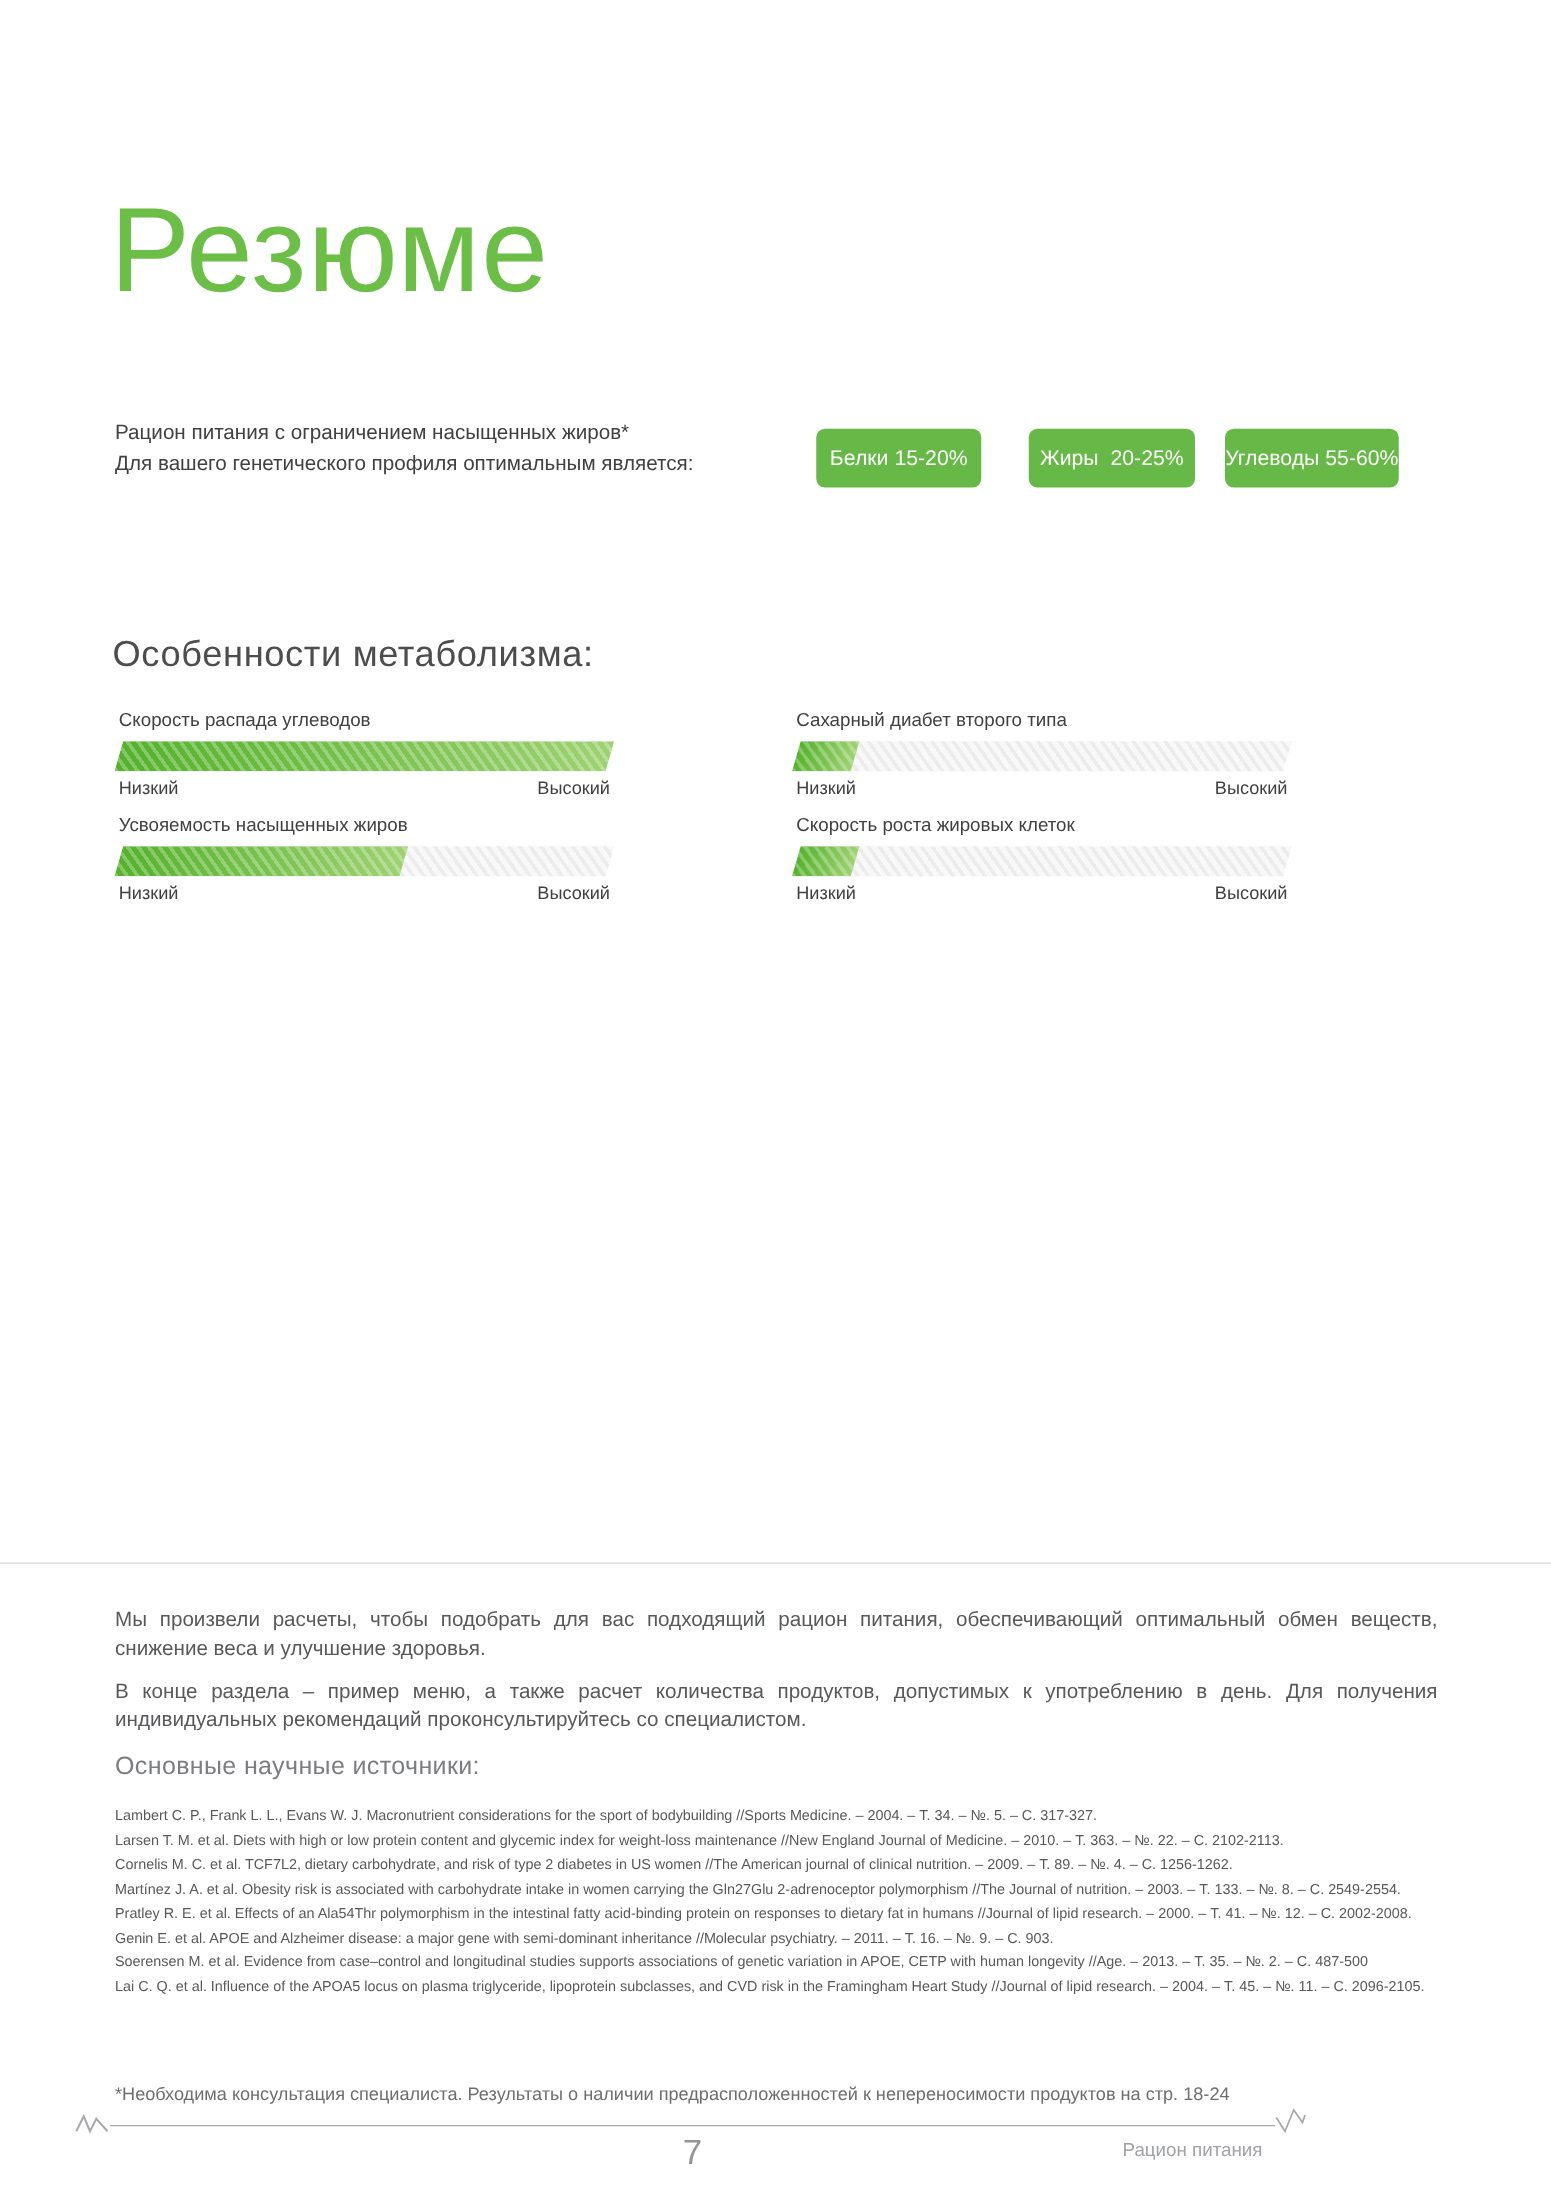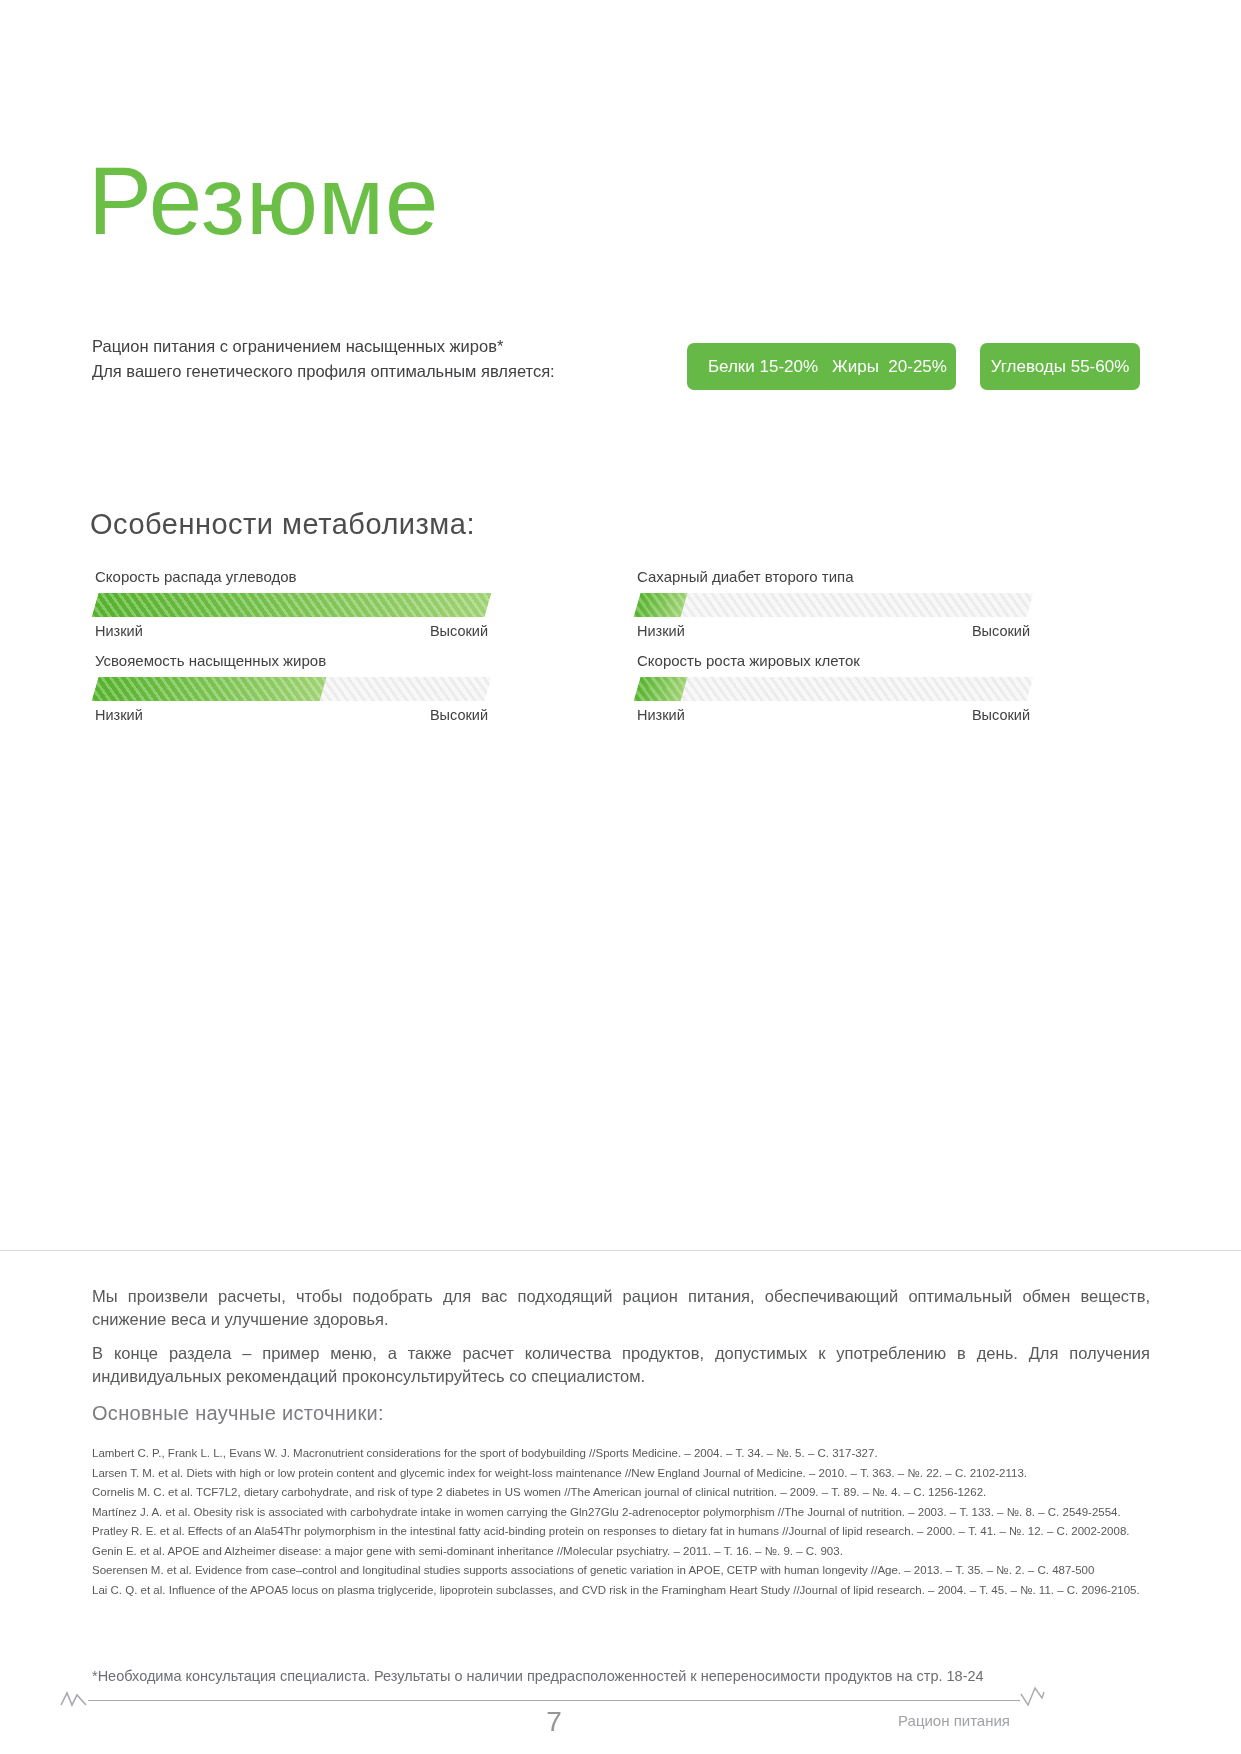--- a/index.html
+++ b/index.html
@@ -14,23 +14,23 @@
     position:absolute; left:88px; top:148px;
     font-size:96px; font-weight:300; letter-spacing:1px;
     color:#6bbf47; line-height:1.1;
   }
   .intro { position:absolute; left:92px; top:334px; font-size:16.5px; line-height:25px; color:#414042; }
   .badge {
     position:absolute; top:343px; height:47px; border-radius:7px;
     background:#66b946; color:#ffffff; font-size:17px;
     display:flex; align-items:center; justify-content:center; white-space:pre;
   }
-  .badge-1 { left:687px; width:152px; }
+  .badge-1 { left:653px; width:132px; }
   .badge-2 { left:823px; width:133px; }
-  .badge-3 { left:980px; width:160px; }
+  .badge-3 { left:980px; width:139px; }
   
   .section-heading {
     position:absolute; left:90px; top:508px;
     font-size:29px; font-weight:300; letter-spacing:0.5px; color:#4d4d4f;
   }
   .meta-col { position:absolute; top:568px; width:393px; }
   .meta-col.left { left:95px; }
   .meta-col.right { left:637px; }
   .bar-group { margin-bottom:13px; }
   .bar-label { font-size:15px; color:#414042; margin-bottom:8px; }

